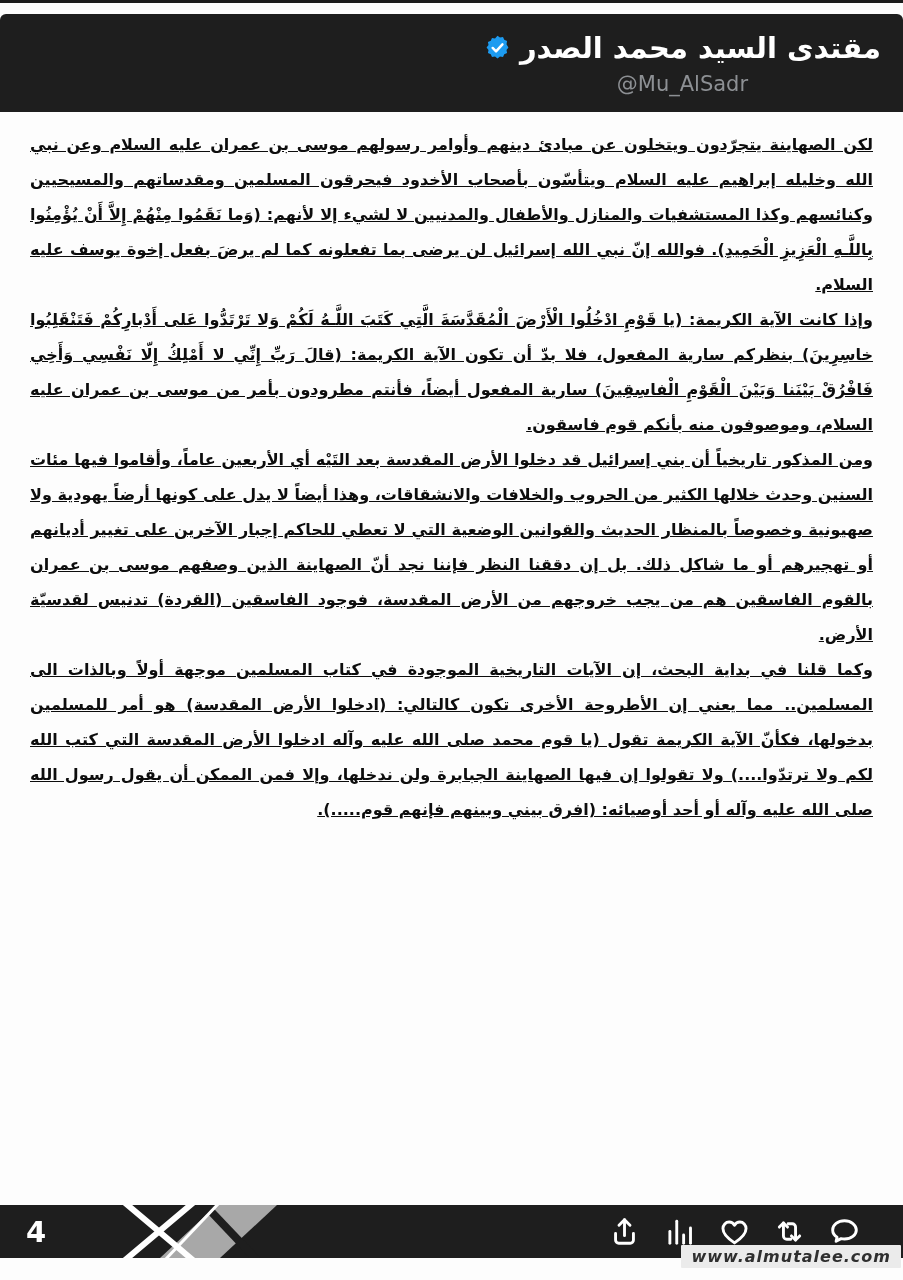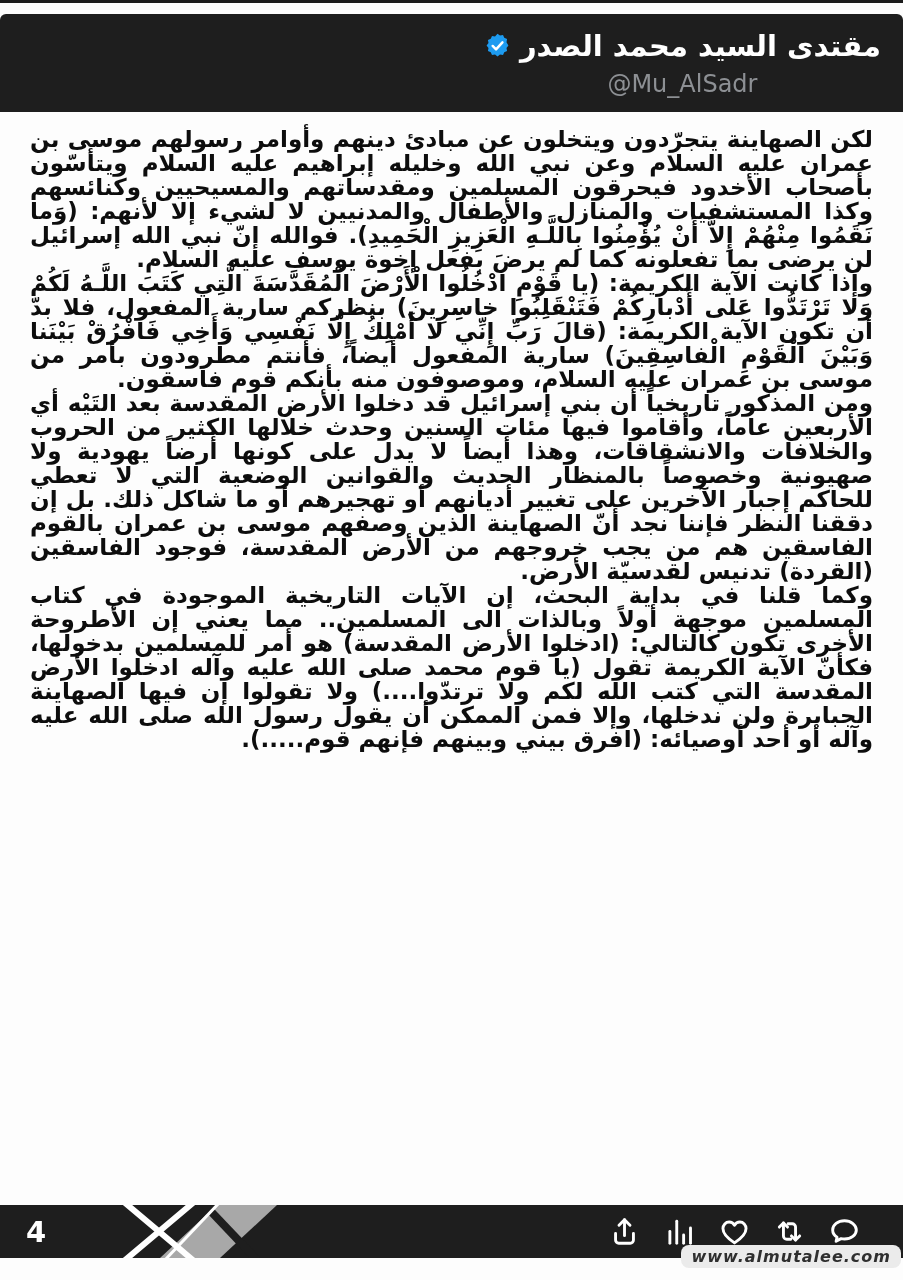--- a/index.html
+++ b/index.html
@@ -10,43 +10,43 @@
   
   .top-edge { position:absolute; top:0; left:0; right:0; height:3px; background:#1b1b1b; }
 
   
   .header { position:absolute; top:14px; left:0; right:0; height:98px; background:#1e1e1e;
             border-radius:6px 6px 0 0; display:flex; justify-content:flex-end; align-items:center; }
   .header-inner { display:flex; flex-direction:column; align-items:center; margin-right:22px; }
   .name-row { display:flex; align-items:center; gap:9px; }
   .display-name { color:#ffffff; font-size:29px; font-weight:bold; direction:rtl; letter-spacing:0; }
   .badge { width:27px; height:27px; display:inline-block; }
-  .handle { color:#8d9094; font-size:24px; margin-top:7px; direction:ltr; }
+  .handle { color:#8d9094; font-size:21px; margin-top:7px; direction:ltr; }
 
   
   .main { position:absolute; top:112px; left:0; right:0; height:1093px; overflow:hidden;
           padding:15px 30px 0 30px; background:#fdfdfd; }
-  .para { direction:rtl; text-align:justify; color:#0d0d0d; font-size:23px; line-height:24px;
-          font-weight:bold; }
+  .para { direction:rtl; text-align:justify; color:#0d0d0d; font-size:16px; line-height:35px;
+          font-weight:bold;text-decoration:underline; }
   .lead { -webkit-text-stroke:0.6px #000; margin-left:7px; }
   .lead:empty { display:none; margin:0; }
 
   
   .footer { position:absolute; top:1205px; left:0; right:0; height:53px; background:#1e1e1e;
             display:flex; align-items:center; justify-content:space-between; }
   .footer-left { display:flex; align-items:center; height:53px; }
   .page-number { color:#ffffff; font-size:29px; font-weight:bold; margin-left:26px; }
   .x-logo { height:53px; margin-left:16px; display:block; }
   .footer-icons { display:flex; align-items:center; gap:22px; margin-right:42px; }
   .action-icon { width:33px; height:33px; display:block; cursor:pointer; }
 
   
   .watermark { position:absolute; top:1245px; right:2px; background:#ebebeb; color:#2f2f2f;
                font-size:16px; font-weight:bold; font-style:italic; padding:2px 10px;
-               border-radius:8px; letter-spacing:1px; z-index:5; direction:ltr; }
+               border-radius:1px; letter-spacing:1px; z-index:5; direction:ltr; }
 </style>
 </head>
 <body>
 
 <div class="page">
 
   <div class="top-edge"></div>
 
   <header class="header">
     <div class="header-inner">

